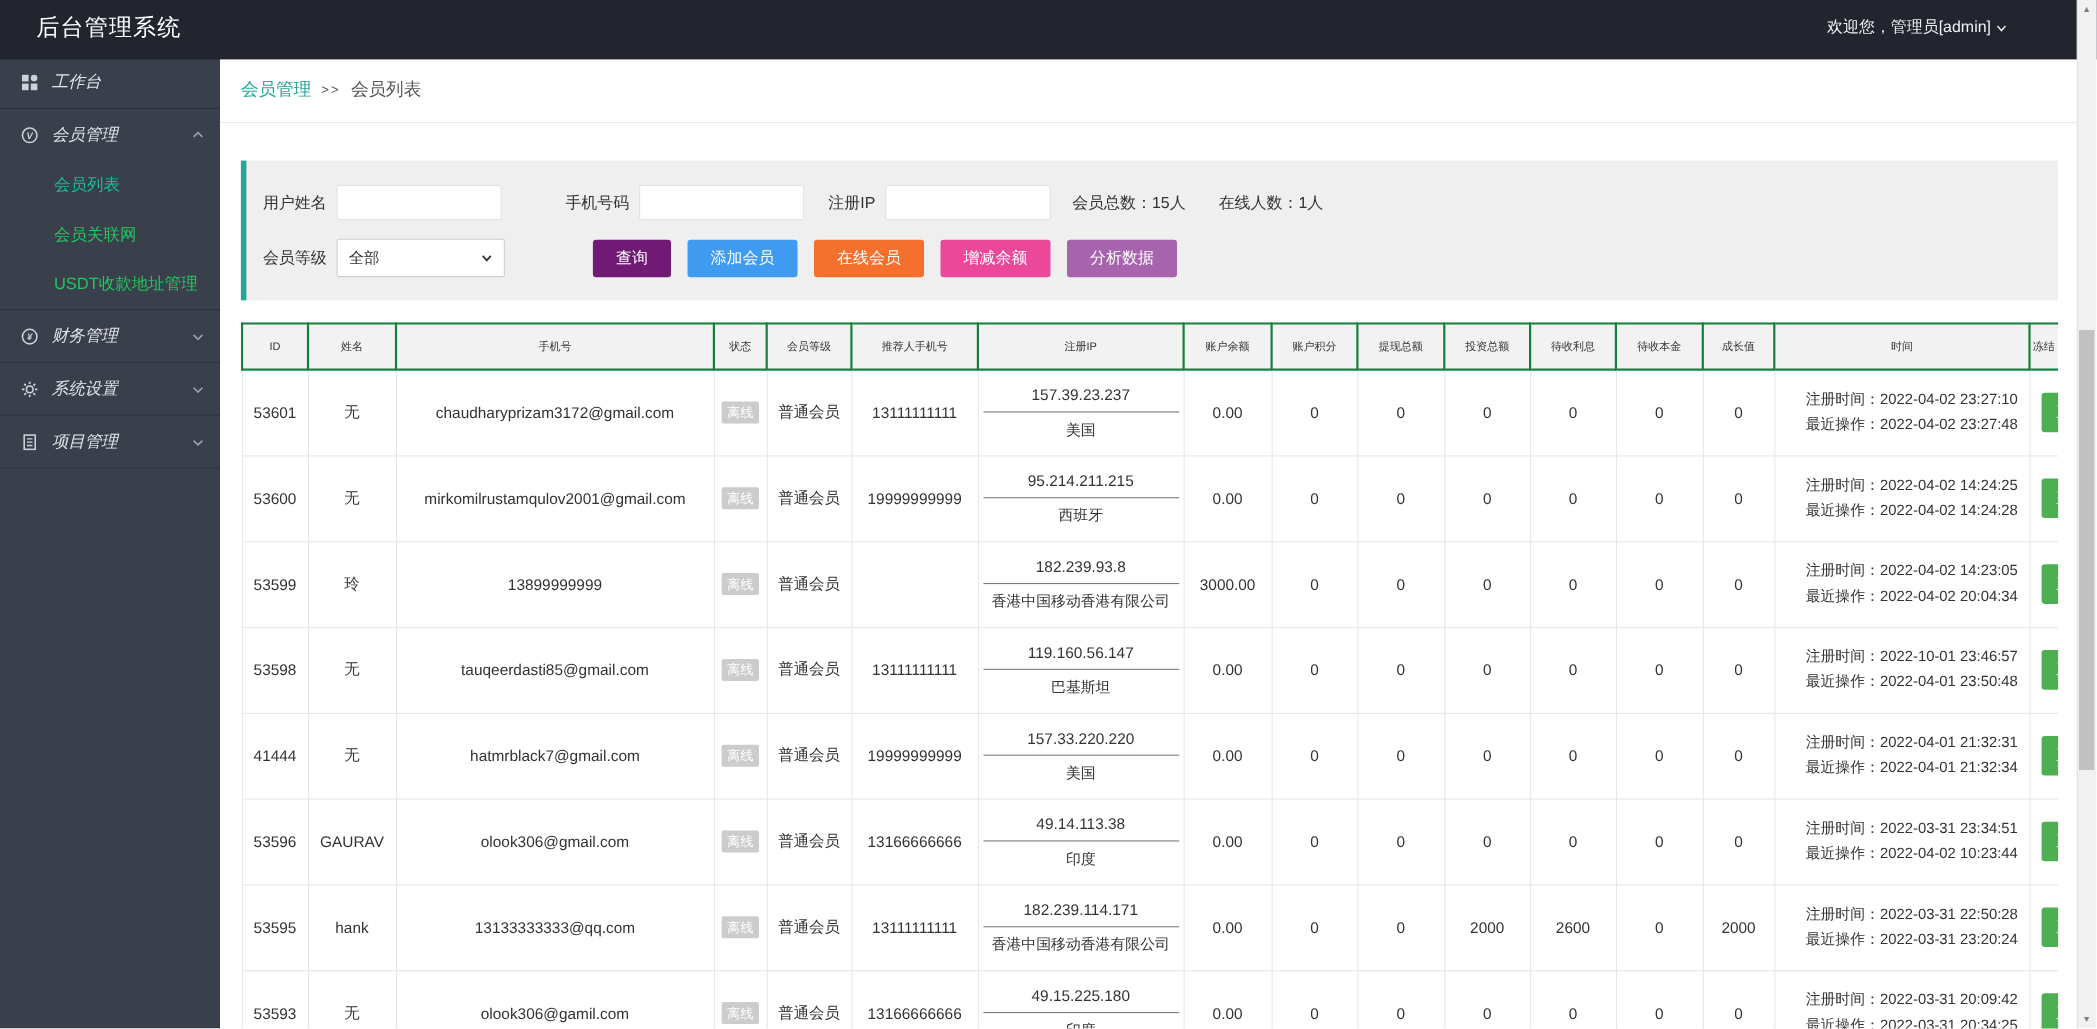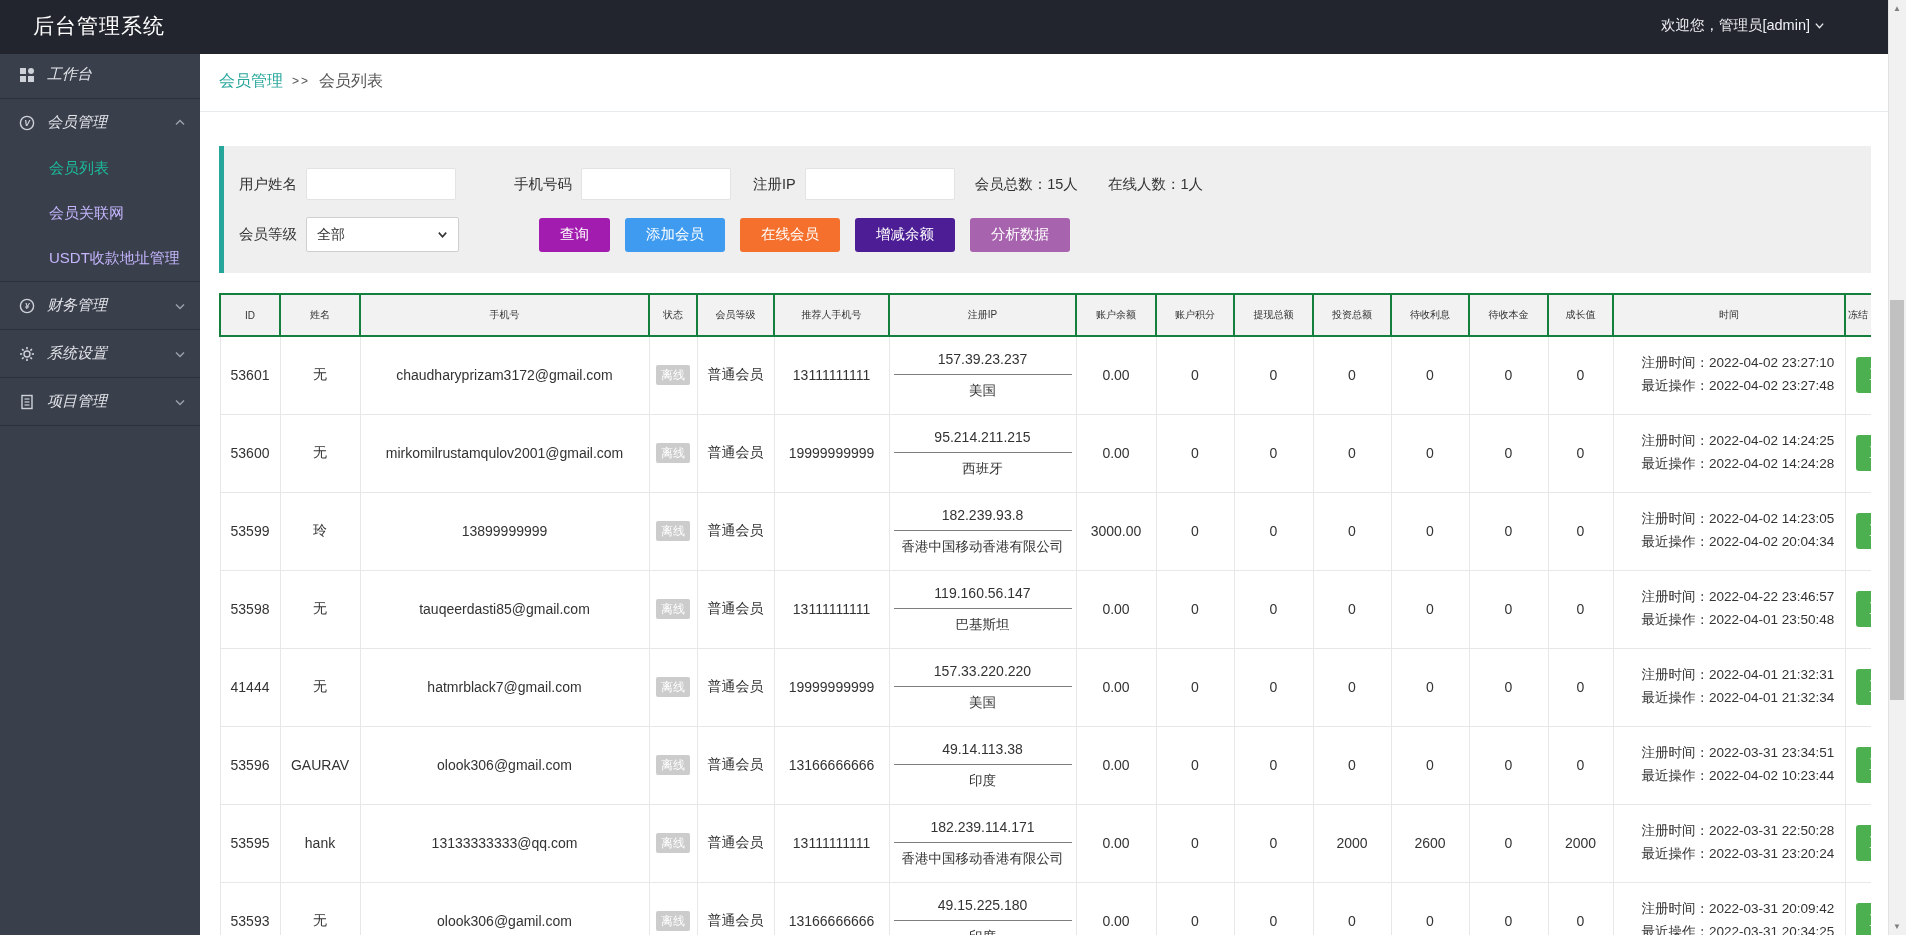--- a/index.html
+++ b/index.html
@@ -17,21 +17,21 @@
   .sb-arrow.up{top:0;}
   .sb-arrow.down{bottom:0;}
   .sb-thumb{position:absolute;left:1px;top:300px;width:14px;height:400px;background:#c1c1c1;}
 
   
   .sidebar{position:absolute;left:0;top:51px;width:200px;height:884px;background:#3a3f4c;z-index:4;}
   .side-group{border-bottom:1px solid rgba(0,0,0,0.22);}
   .side-top{height:47px;display:flex;align-items:center;padding-left:18px;color:#e2e4e8;font-size:15px;cursor:pointer;font-style:italic;}
   .s-icon{width:18px;height:16px;margin-right:11px;display:inline-flex;align-items:center;justify-content:center;}
   .chev{margin-left:auto;margin-right:14px;display:inline-flex;}
-  .sub-item{height:45px;display:flex;align-items:center;padding-left:49px;color:#c4b5fd;font-size:15px;cursor:pointer;}
+  .sub-item{height:45px;display:flex;align-items:center;padding-left:49px;color:#22c55e;font-size:15px;cursor:pointer;}
   .sub-item.active{color:#1abc9c;}
 
   
   .main{position:absolute;left:200px;top:51px;right:17px;bottom:0;background:#fff;}
   .breadcrumb{height:60px;border-bottom:1px solid #e7eaec;display:flex;align-items:center;padding-left:19px;font-size:16px;background:#fff;}
   .bc-section{color:#26a69a;margin-right:9px;cursor:pointer;}
   .bc-sep{color:#555;font-size:12px;margin-right:9px;letter-spacing:2px;}
   .bc-page{color:#555;}
 
   .content{padding:34px 18px 0 19px;}
@@ -207,24 +207,24 @@
         </div>
         <div class="f-row">
           <span class="f-label">会员等级</span>
           <span class="f-select">
             <span>全部</span>
             <svg width="11" height="11" viewBox="0 0 12 12">
                 <polyline points="2,4 6,8.5 10,4" fill="none" stroke="#333" stroke-width="1.8"></polyline>
               </svg>
           </span>
           <span class="btns">
-            <button class="fbtn" style="background: #a21caf;">查询</button>
+            <button class="fbtn" style="background: #701a75;">查询</button>
             <button class="fbtn" style="background: rgb(62, 155, 240);">添加会员</button>
             <button class="fbtn" style="background: rgb(244, 112, 44);">在线会员</button>
-            <button class="fbtn" style="background: #4c1d95;">增减余额</button>
+            <button class="fbtn" style="background: #ec4899;">增减余额</button>
             <button class="fbtn" style="background: rgb(168, 99, 174);">分析数据</button>
           </span>
         </div>
       </div>
 
       <div class="table-wrap">
         <table class="members">
           <colgroup>
               <col style="width: 60px;">
               <col style="width: 80px;">
@@ -354,21 +354,21 @@
       <span class="ip-loc">巴基斯坦</span>
     </td>
     <td>0.00</td>
     <td>0</td>
     <td>0</td>
     <td>0</td>
     <td>0</td>
     <td>0</td>
     <td>0</td>
     <td class="td-time">
-      <div><span>注册时间：</span><span>2022-04-22 23:46:57</span></div>
+      <div><span>注册时间：</span><span>2022-10-01 23:46:57</span></div>
       <div><span>最近操作：</span><span>2022-04-01 23:50:48</span></div>
     </td>
     <td class="td-action">
       <button class="btn-normal">正常</button>
     </td>
   </tr>
               <tr>
     <td>41444</td>
     <td>无</td>
     <td>hatmrblack7@gmail.com</td>

